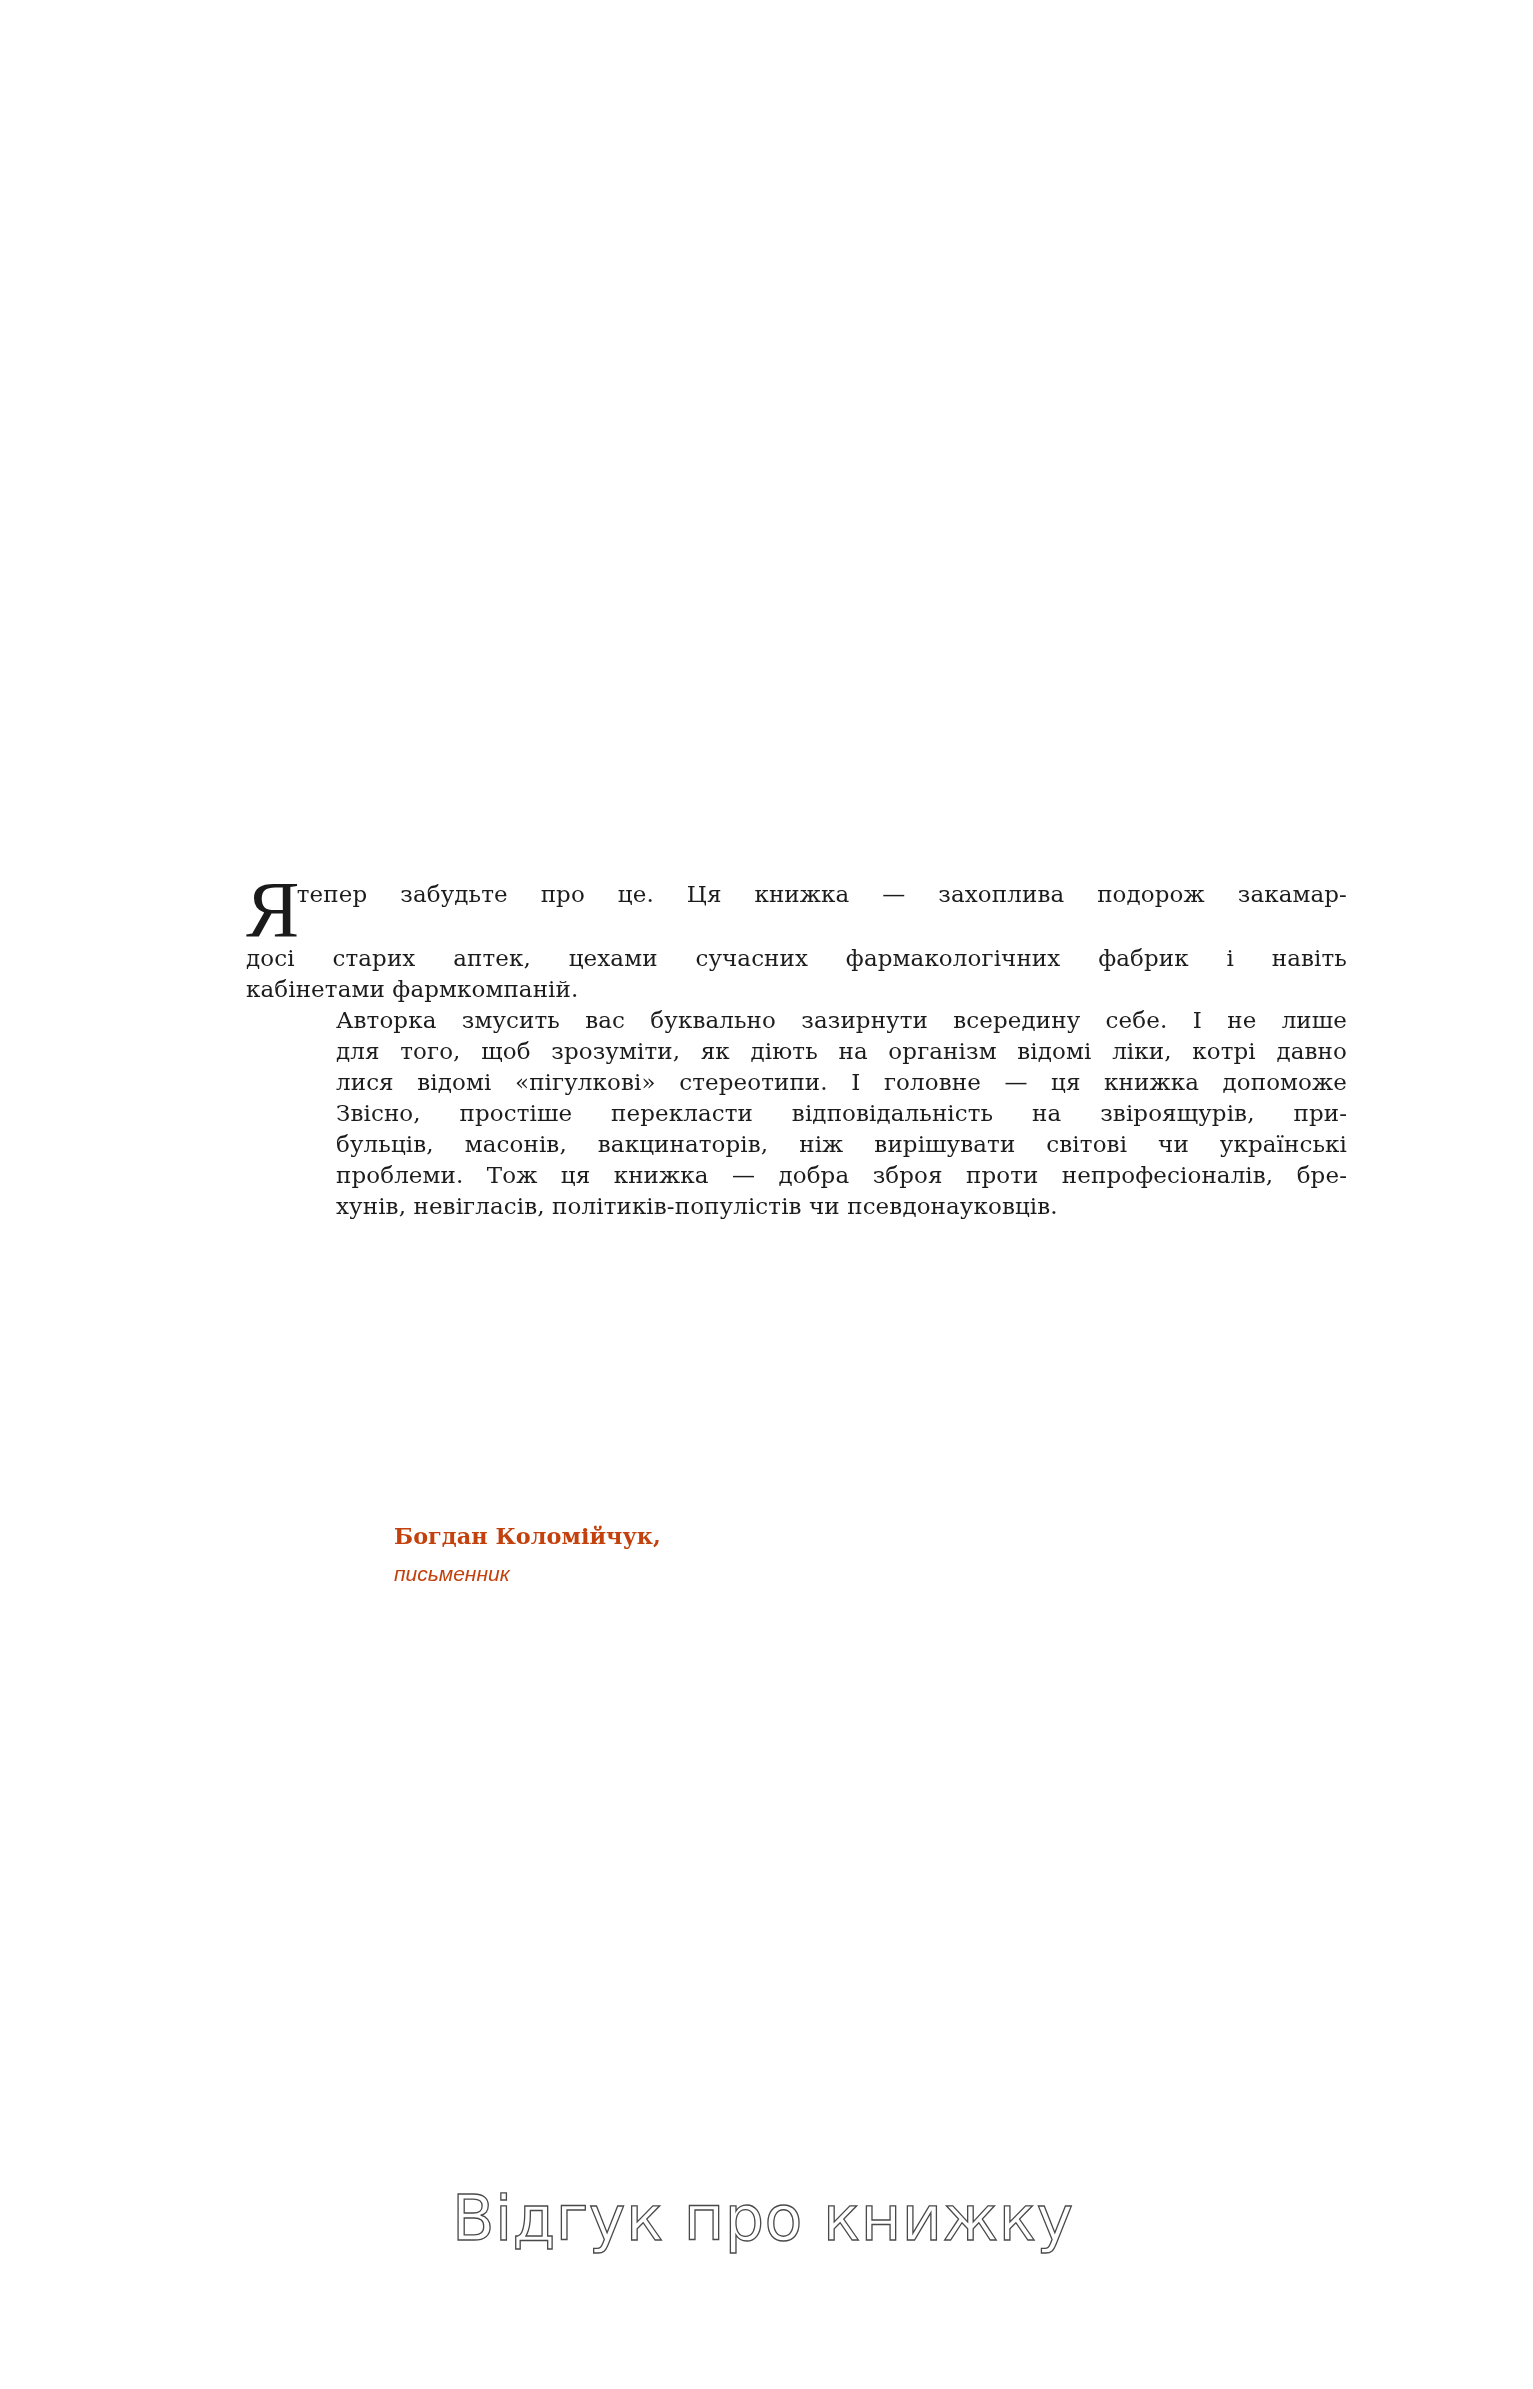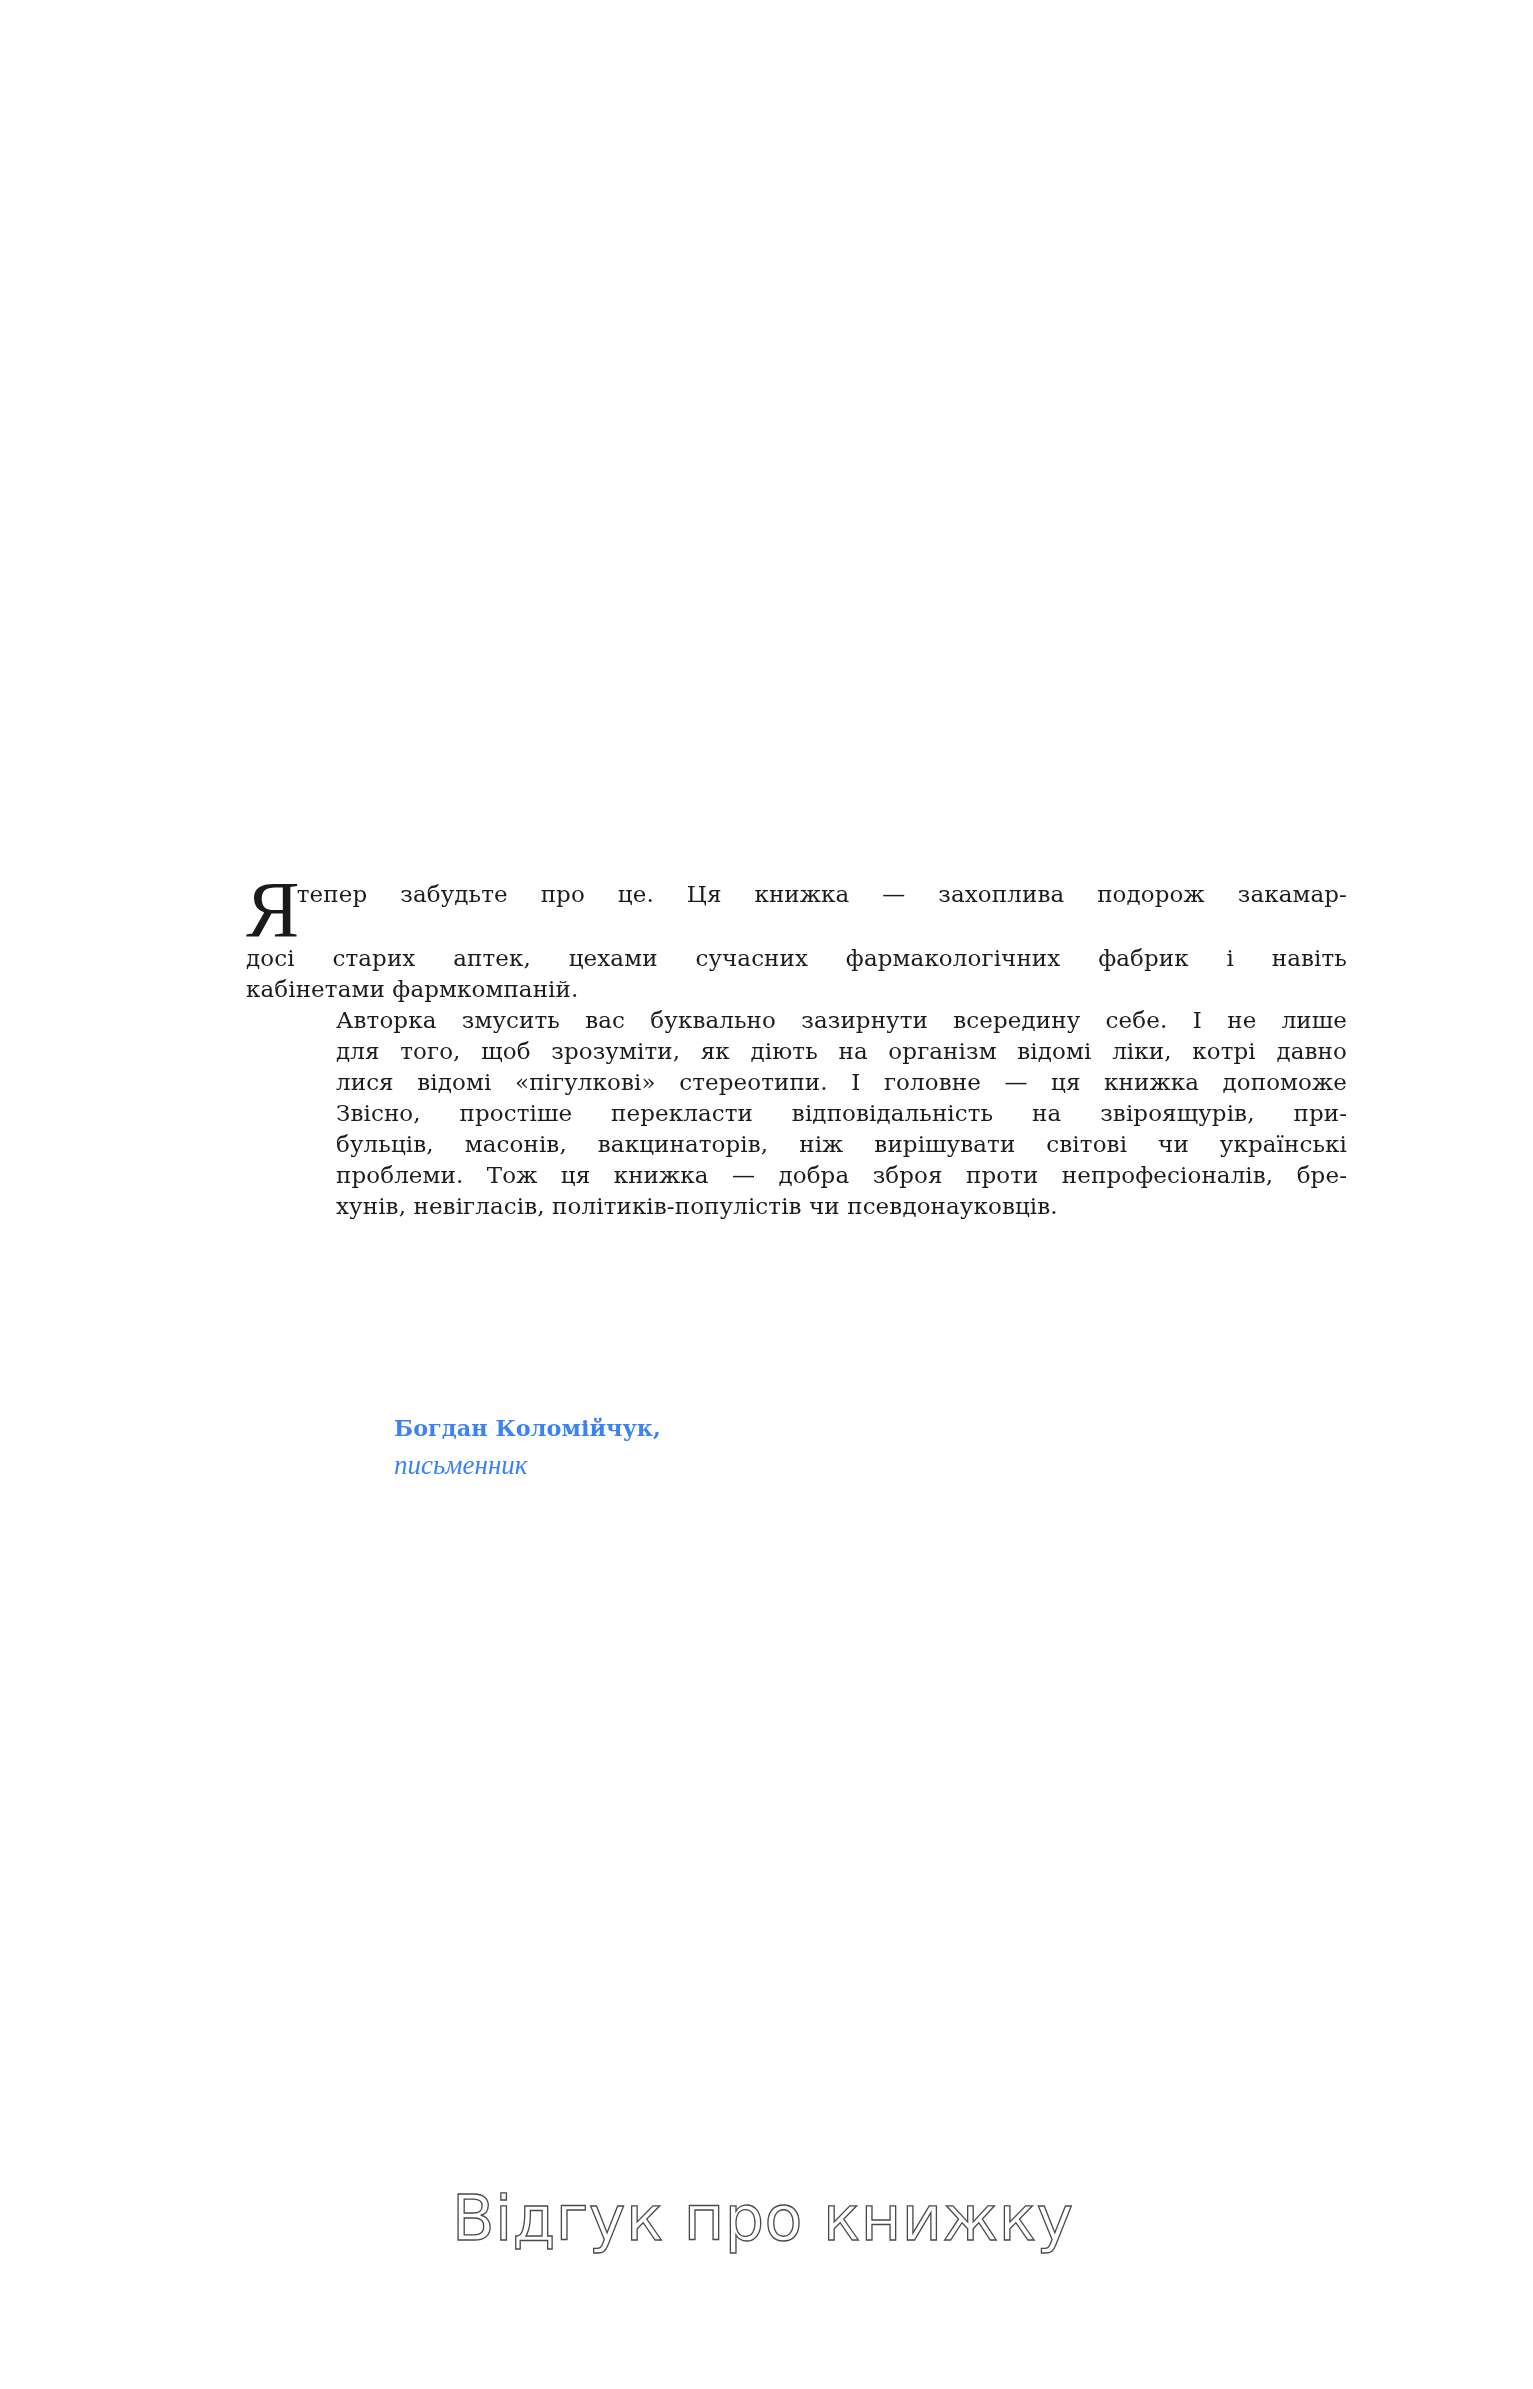--- a/index.html
+++ b/index.html
@@ -72,35 +72,35 @@
       color: #1a1a1a;
       flex: 0 0 auto;
     }
     .dropcap-lines {
       flex: 1 1 auto;
       display: block;
     }
     .signature {
       position: absolute;
       left: 394px;
-      top: 1410px;
+      top: 1518px;
       font-family: "DejaVu Serif", "Liberation Serif", serif;
       font-size: 22.4px;
       line-height: 37px;
-      color: #3b82f6;
+      color: #c2410c;
     }
     .sig-name {
       display: block;
       font-weight: bold;
     }
     .sig-role {
       display: block;
       font-style: italic;
-      font-family: Liberation Serif, serif;
-      font-size: 27px;
+      font-family: Liberation Sans, sans-serif;
+      font-size: 21px;
     }
     .section-heading {
       position: absolute;
       left: 452px;
       top: 2155px;
       font-family: "DejaVu Sans", "Liberation Sans", sans-serif;
       font-size: 62px;
       line-height: 80px;
       font-weight: normal;
       color: #ffffff;

